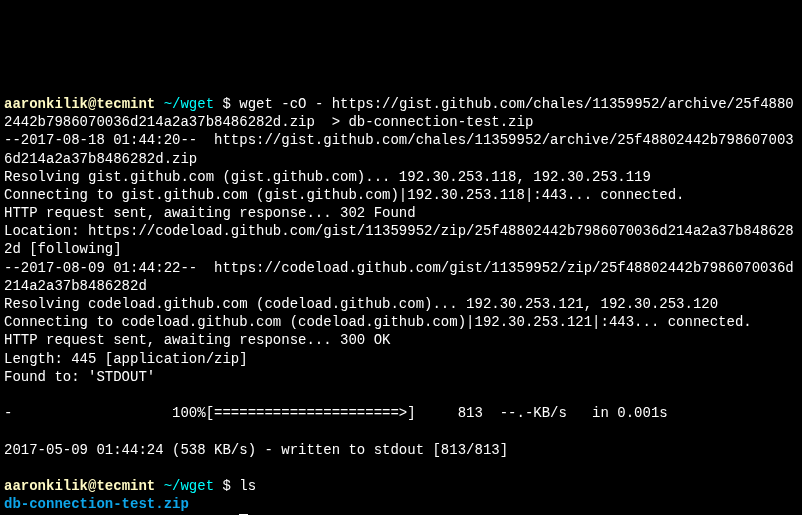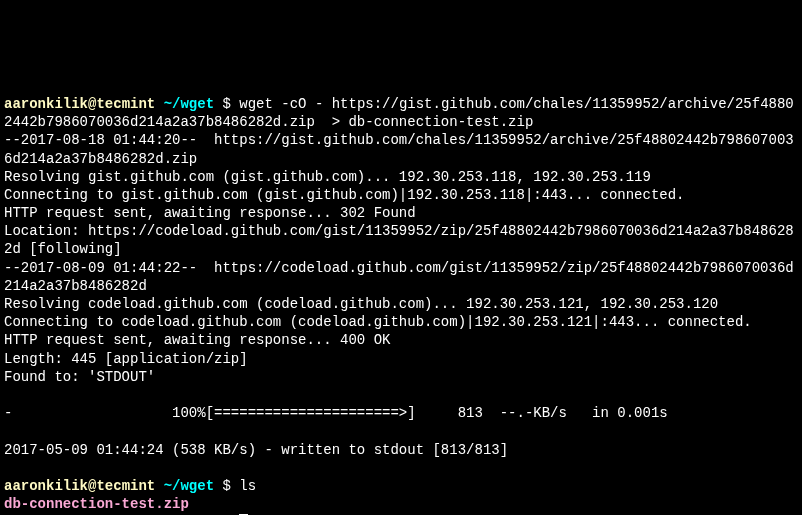--- a/index.html
+++ b/index.html
@@ -10,22 +10,22 @@
       font-family: 'Courier New', monospace;
       font-size: 14px;
       line-height: 1.3;
       width: 802px;
       height: 515px;
       box-sizing: border-box;
       white-space: pre-wrap;
       word-break: break-all;
     }
     .green { color: #fef9c3; font-weight: bold; }
-    .cyan { color: #00ffff; font-weight: bold; margin-top: 29px; }
-    .red { color: #f9a8d4; font-weight: bold; }
+    .cyan { color: #00ffff; font-weight: normal; margin-top: 29px; }
+    .red { color: #0ea5e9; font-weight: bold; }
     .white { color: #ffffff; }
     .cursor {
       display: inline-block;
       width: 9px;
       height: 16px;
       background: #fff;
       vertical-align: text-bottom;
     }
     .line { white-space: pre-wrap; word-break: break-all; }
   </style>
@@ -37,21 +37,21 @@
 <div>
 <span class="line"><span class="green">aaronkilik</span><span class="green">@</span><span class="green">tecmint</span> <span class="cyan">~/wget</span> <span class="white">$</span> <span class="white">wget -cO - https://gist.github.com/chales/11359952/archive/25f48802442b7986070036d214a2a37b8486282d.zip  &gt; db-connection-test.zip</span></span>
 <span class="line white">--2017-08-18 01:44:20--  https://gist.github.com/chales/11359952/archive/25f48802442b7986070036d214a2a37b8486282d.zip</span>
 <span class="line white">Resolving gist.github.com (gist.github.com)... 192.30.253.118, 192.30.253.119</span>
 <span class="line white">Connecting to gist.github.com (gist.github.com)|192.30.253.118|:443... connected.</span>
 <span class="line white">HTTP request sent, awaiting response... 302 Found</span>
 <span class="line white">Location: https://codeload.github.com/gist/11359952/zip/25f48802442b7986070036d214a2a37b8486282d [following]</span>
 <span class="line white">--2017-08-09 01:44:22--  https://codeload.github.com/gist/11359952/zip/25f48802442b7986070036d214a2a37b8486282d</span>
 <span class="line white">Resolving codeload.github.com (codeload.github.com)... 192.30.253.121, 192.30.253.120</span>
 <span class="line white">Connecting to codeload.github.com (codeload.github.com)|192.30.253.121|:443... connected.</span>
-<span class="line white">HTTP request sent, awaiting response... 400 OK</span>
+<span class="line white">HTTP request sent, awaiting response... 300 OK</span>
 <span class="line white">Length: 445 [application/zip]</span>
 <span class="line white">Found to: 'STDOUT'</span>
 
 <span class="line white">-                   100%[======================&gt;]     813  --.-KB/s   in 0.001s</span>
 
 <span class="line white">2017-05-09 01:44:24 (538 KB/s) - written to stdout [813/813]</span>
 
 <span class="line"><span class="green">aaronkilik</span><span class="green">@</span><span class="green">tecmint</span> <span class="cyan">~/wget</span> <span class="white">$</span> <span class="white">ls</span></span>
 <span class="line red">db-connection-test.zip</span>
 <span class="line"><span class="green">aaronkilik</span><span class="green">@</span><span class="green">tecmint</span> <span class="cyan">~/wget</span> <span class="white">$</span> <span class="cursor"></span></span>

